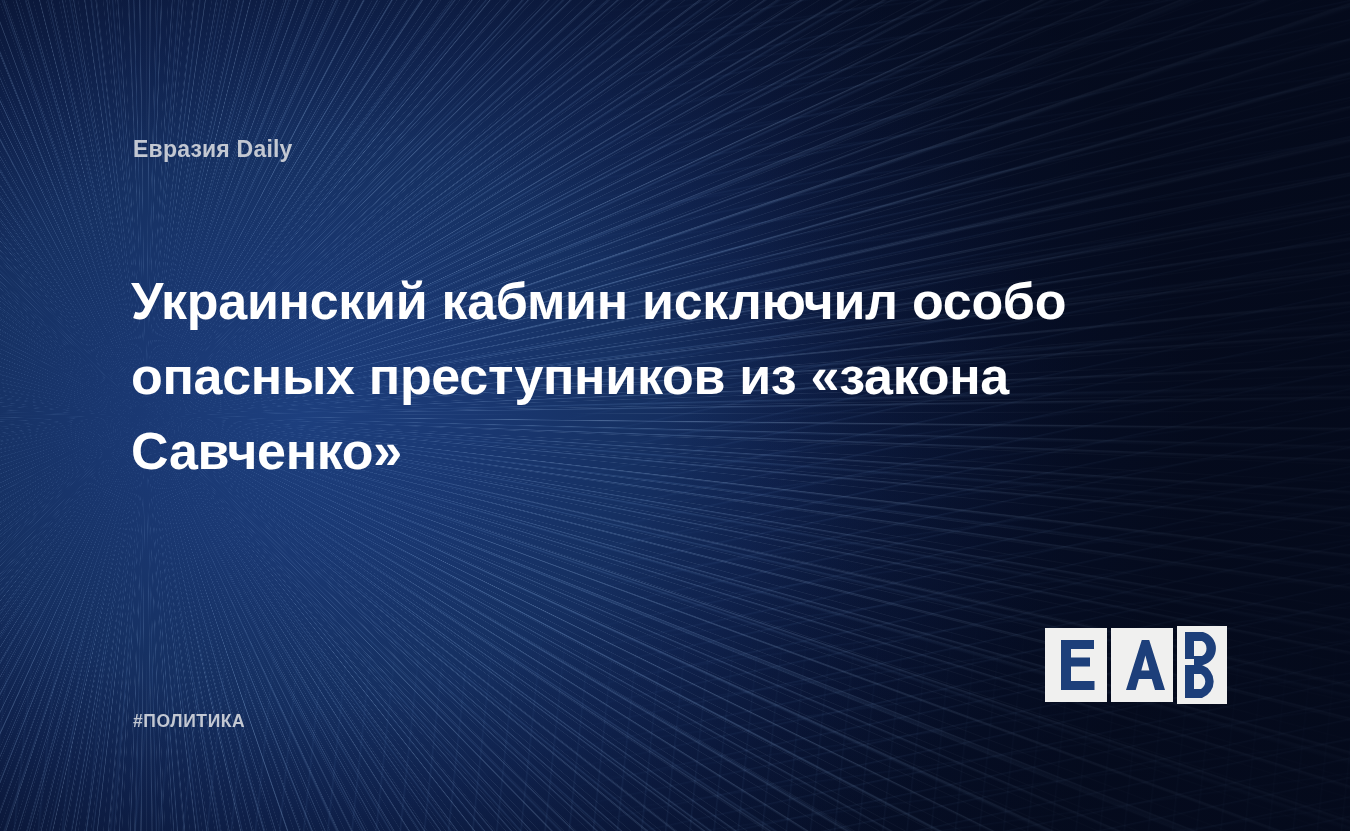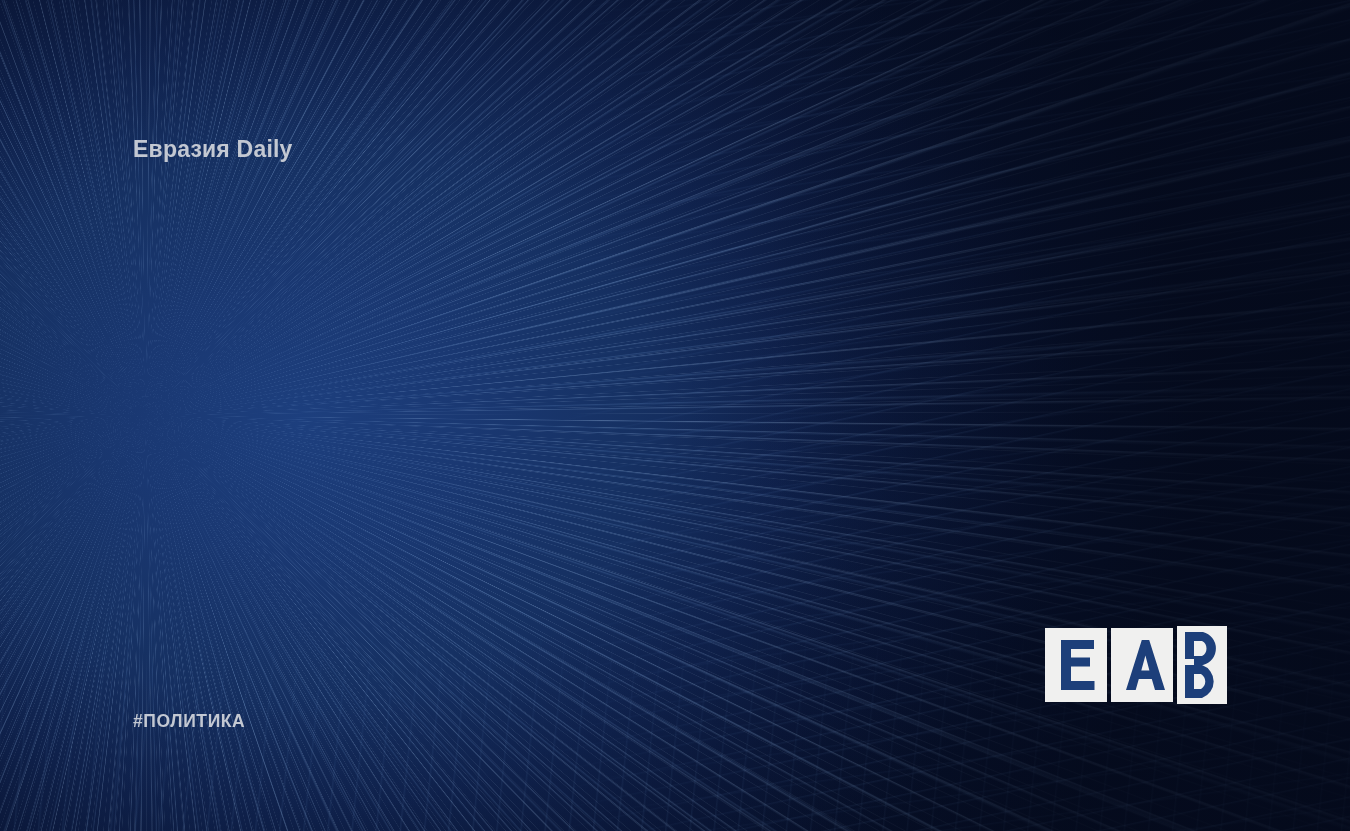--- a/index.html
+++ b/index.html
@@ -201,20 +201,21 @@
   <div class="trails"></div>
   <div class="trails-fine"></div>
   <div class="trails-right"></div>
   <div class="trails-bottom"></div>
   <div class="bg-vignette"></div>
 
   <div class="content">
 
     <div class="masthead">Евразия Daily</div>
 
+    <h1 class="headline">Украинский кабмин исключил особо опасных преступников из «закона Савченко»</h1>
 
     <div class="tag">#ПОЛИТИКА</div>
 
     <div class="logo">
       <svg width="182" height="78" viewBox="0 0 182 78" xmlns="http://www.w3.org/2000/svg">
 
         <g>
           <rect x="0" y="2" width="62" height="74" fill="#f0f0ef"></rect>
           <path d="M16 14 H49 V23 H26 V31.5 H45 V40.5 H26 V55 H49.5 V64 H16 Z" fill="#1d3f7a"></path>
         </g>

